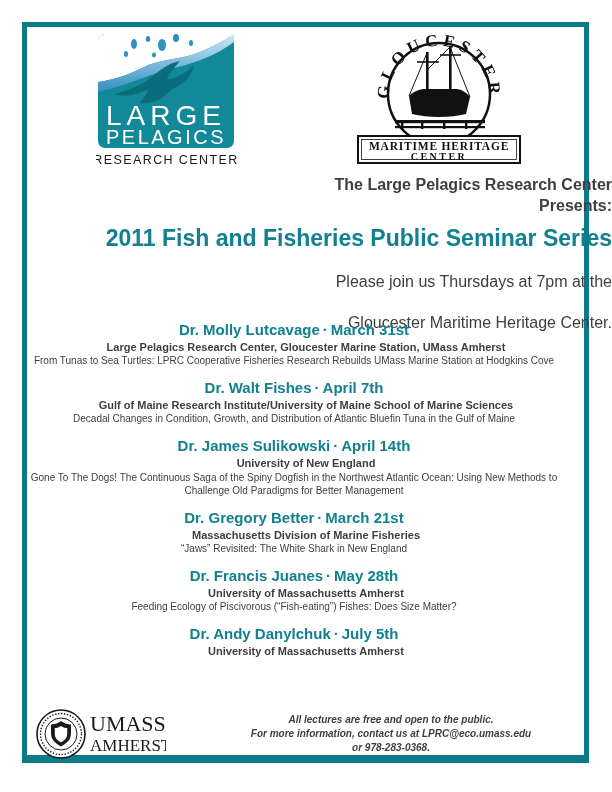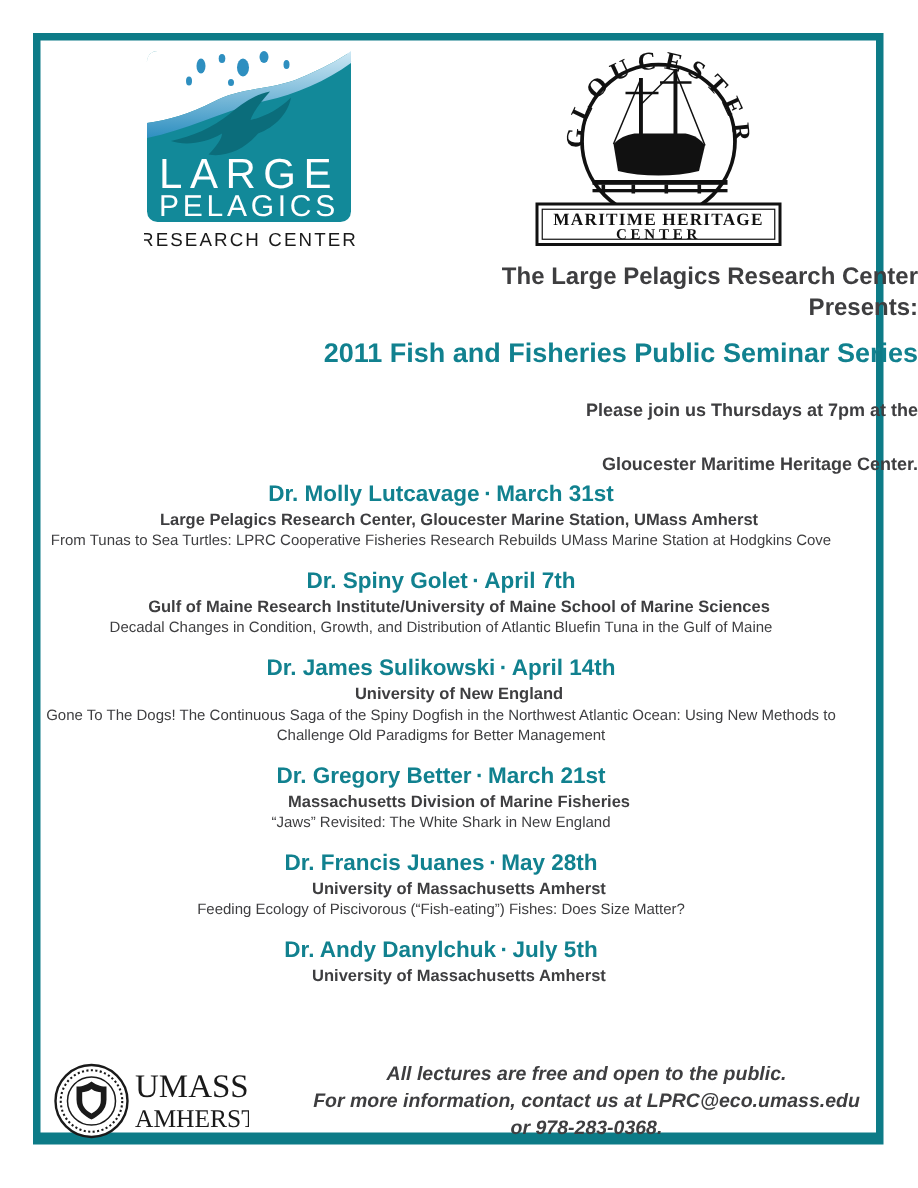--- a/index.html
+++ b/index.html
@@ -5,33 +5,33 @@
   html,body{margin:0;padding:0;background:#ffffff;}
   body{width:612px;height:792px;position:relative;font-family:"Liberation Sans",sans-serif;overflow:hidden;}
   .page{position:absolute;inset:0;background:#fff;}
   .frame{position:absolute;left:22px;top:22px;width:557px;height:728px;
          border:5px solid #0d7b87;border-bottom-width:8px;box-sizing:content-box;}
   .logos-row{position:absolute;top:30px;left:0;width:612px;height:140px;}
   .lprc-logo{position:absolute;left:96px;top:0;}
   .gmhc-logo{position:absolute;left:351px;top:0;}
   .header{position:absolute;top:175px;left:0;width:612px;text-align:right;color:#3e3e40;}
   .intro-line{font-size:16px;font-weight:bold;line-height:1.3;}
-  .main-title{font-size:18px;font-weight:bold;color:#11818f;line-height:1.2;margin-top:8px;}
-  .subtitle{font-size:12px;font-weight:bold;line-height:1.28;margin-top:20px;}
+  .main-title{font-size:23px;font-weight:bold;color:#11818f;line-height:1.2;margin-top:8px;}
+  .subtitle{font-size:16px;font-weight:normal;line-height:1.28;margin-top:20px;}
   .subtitle-wrap{margin-top:6px;}
   .seminars{position:absolute;top:321px;left:0;width:588px;text-align:center;}
   .seminar{margin-bottom:12px;}
   .sem-head{font-size:15px;font-weight:bold;color:#11818f;line-height:1.25;}
   .sem-head .dot{margin:0 3px;}
   .sem-affil{font-size:11px;font-weight:bold;color:#3e3e40;line-height:1.3;padding-left:24px;}
   .sem-talk{font-size:10px;color:#3e3e40;line-height:1.32;
             max-width:540px;margin:0 auto;}
   .footer{position:absolute;top:707px;left:30px;width:552px;display:flex;align-items:center;}
   .umass-logo{flex:none;margin-left:4px;}
-  .footer-text{flex:1;text-align:center;font-size:13px;font-weight:bold;font-style:italic;
+  .footer-text{flex:1;text-align:center;font-size:10px;font-weight:bold;font-style:italic;
                color:#3e3e40;line-height:1.4;padding-left:34px;}
   svg text{font-family:"Liberation Sans",sans-serif;}
   svg .serif{font-family:"Liberation Serif",serif;}
 </style>
 </head>
 <body>
 
 <div class="page">
 
   <div class="frame"></div>
@@ -108,21 +108,21 @@
 
   <div class="seminars">
 
     <div class="seminar">
       <div class="sem-head"><span>Dr. Molly Lutcavage</span><span class="dot">·</span><span>March 31st</span></div>
       <div class="sem-affil">Large Pelagics Research Center, Gloucester Marine Station, UMass Amherst</div>
       <div class="sem-talk">From Tunas to Sea Turtles: LPRC Cooperative Fisheries Research Rebuilds UMass Marine Station at Hodgkins Cove</div>
     </div>
 
     <div class="seminar">
-      <div class="sem-head"><span>Dr. Spiny Golet</span><span class="dot">·</span><span>April 7th</span></div>
+      <div class="sem-head"><span>Dr. Walt Fishes</span><span class="dot">·</span><span>April 7th</span></div>
       <div class="sem-affil">Gulf of Maine Research Institute/University of Maine School of Marine Sciences</div>
       <div class="sem-talk">Decadal Changes in Condition, Growth, and Distribution of Atlantic Bluefin Tuna in the Gulf of Maine</div>
     </div>
 
     <div class="seminar">
       <div class="sem-head"><span>Dr. James Sulikowski</span><span class="dot">·</span><span>April 14th</span></div>
       <div class="sem-affil">University of New England</div>
       <div class="sem-talk">Gone To The Dogs! The Continuous Saga of the Spiny Dogfish in the Northwest Atlantic Ocean: Using New Methods to Challenge Old Paradigms for Better Management</div>
     </div>
 

